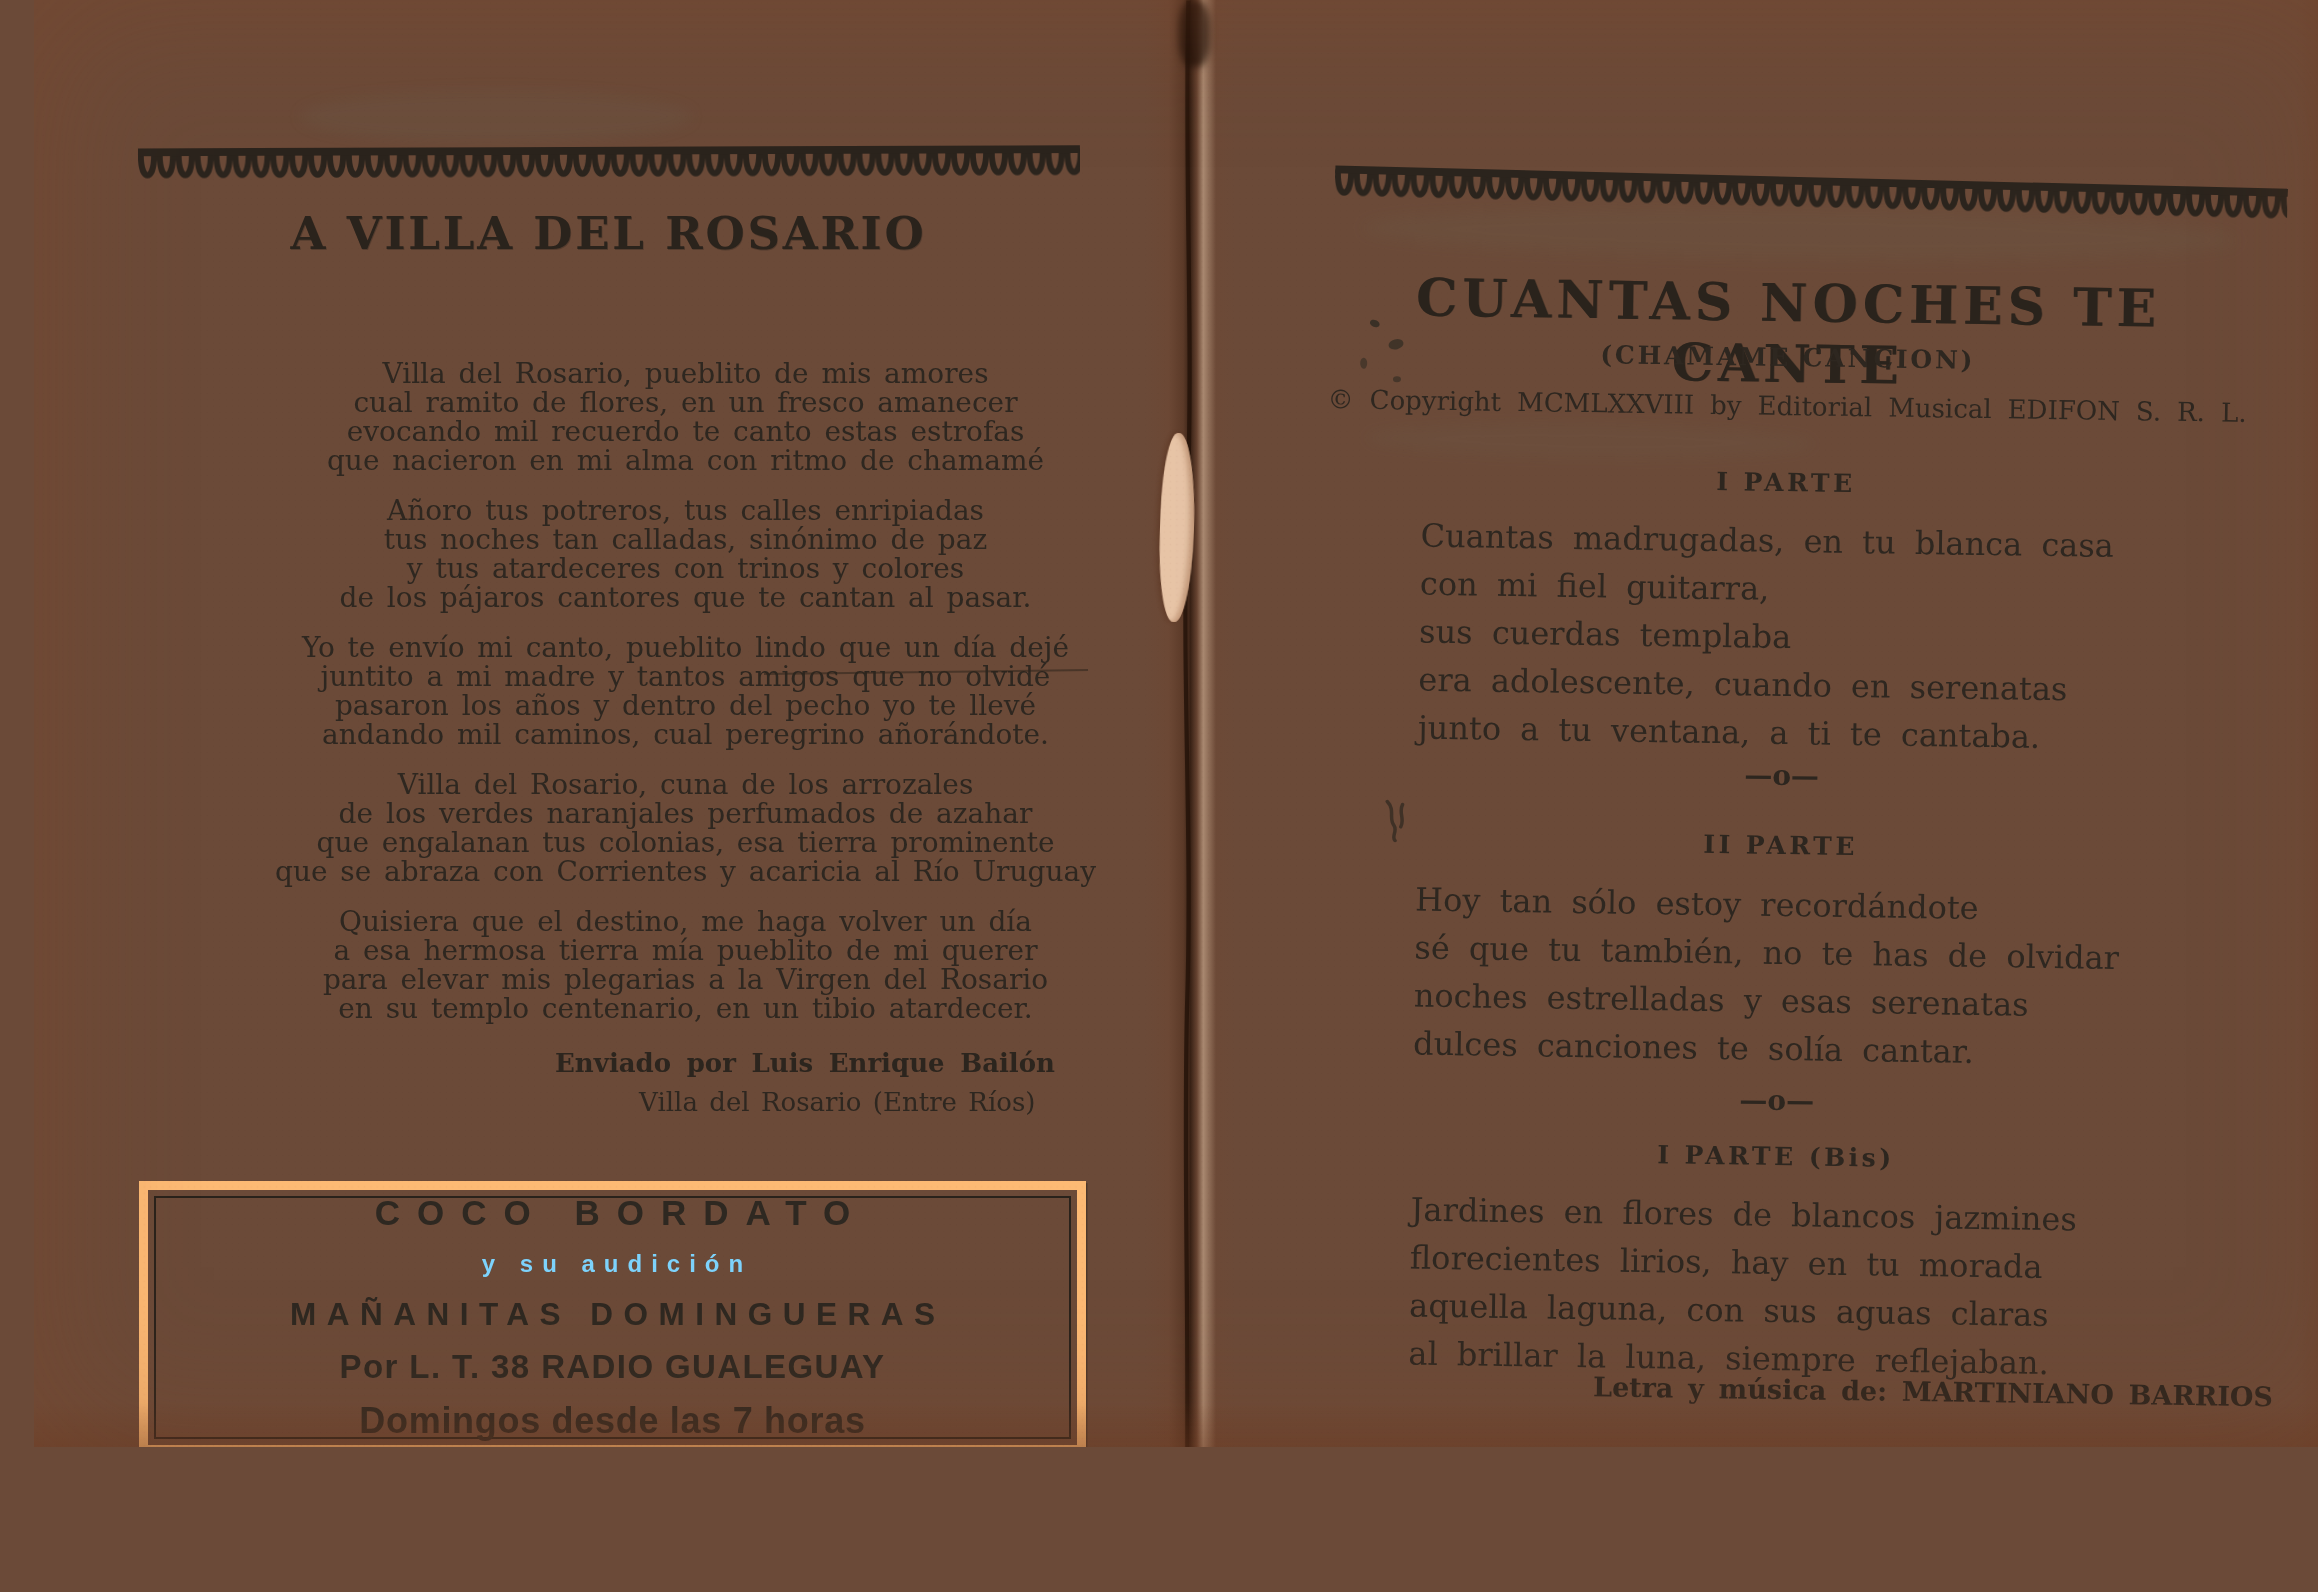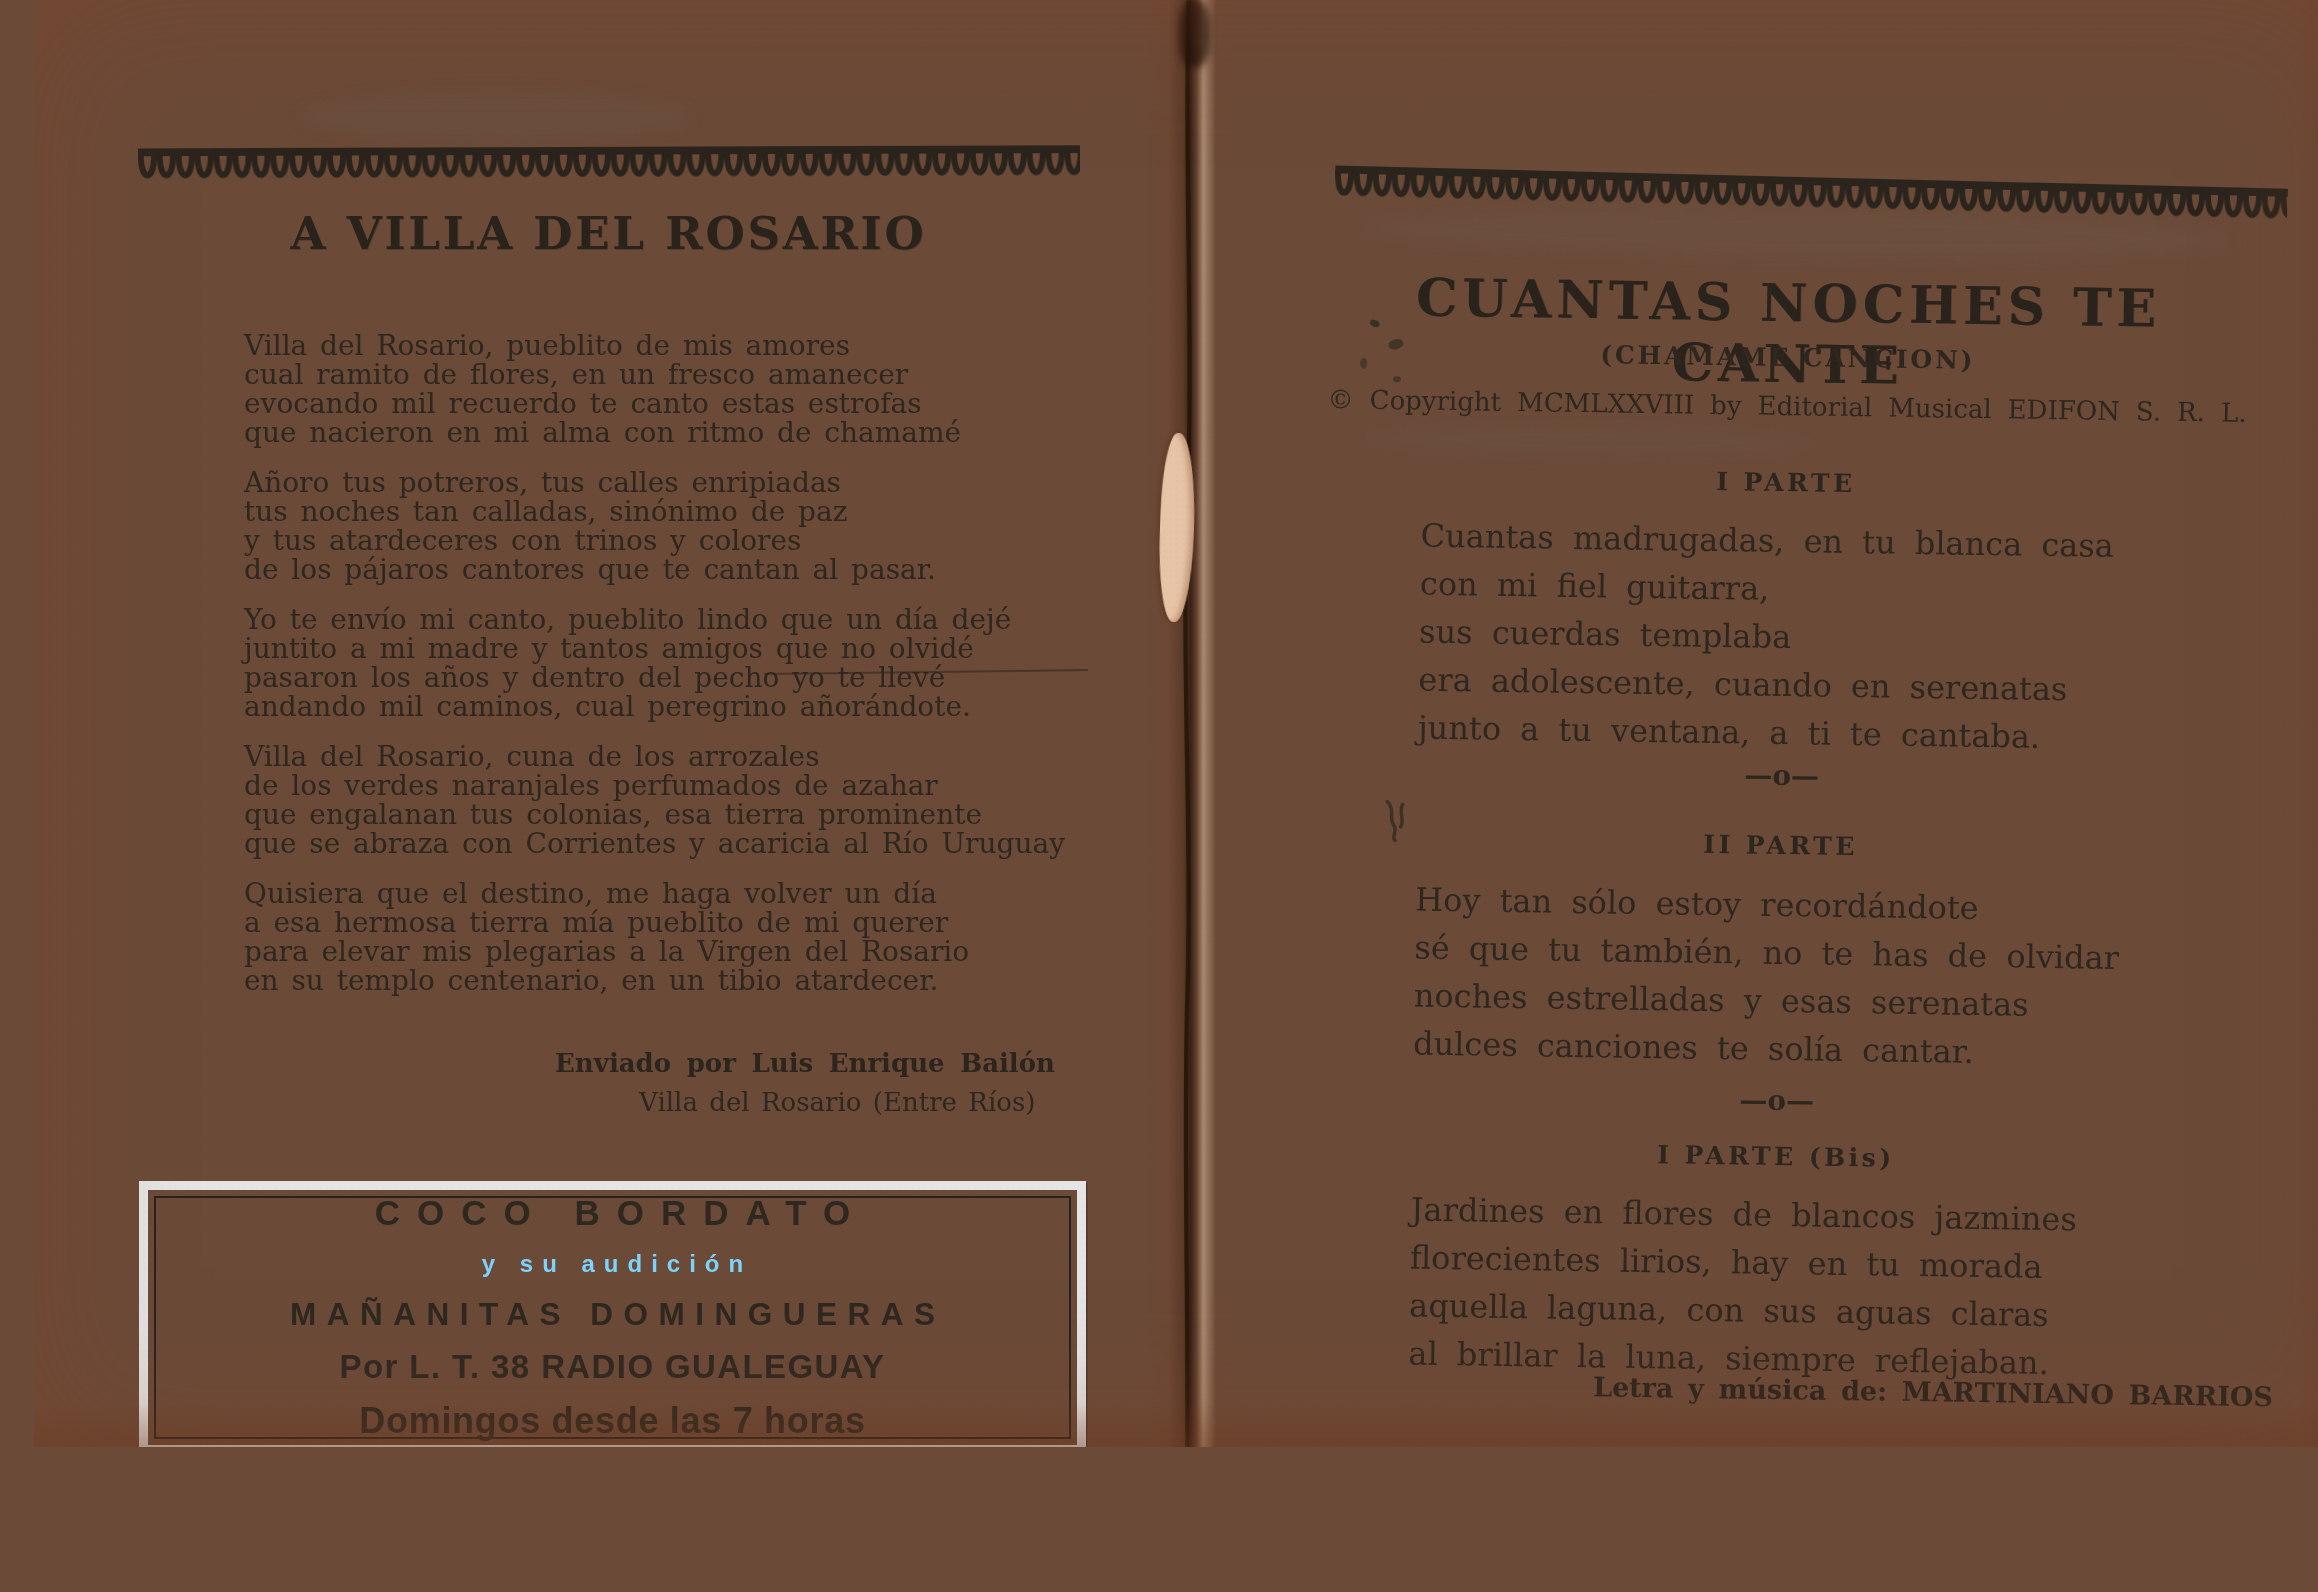--- a/index.html
+++ b/index.html
@@ -25,31 +25,31 @@
   .coil-left-top{left:104px;top:144px;transform:rotate(-0.2deg);}
   .coil-right-top{left:116px;top:174px;transform:rotate(0.55deg);}
   .coil-right-bottom{left:125px;top:1458px;transform:rotate(0.35deg) scaleY(-1);}
 
   
   .lp-title{
     position:absolute;left:105px;top:207px;width:939px;margin:0;
     text-align:center;font-size:45px;font-weight:bold;letter-spacing:2.8px;
     color:#2a231c; text-shadow:0.7px 0.7px 0 rgba(42,35,28,0.35);
   }
-  .poem{position:absolute;left:210px;top:331px;width:883px;}
+  .poem{position:absolute;left:210px;top:359px;width:883px;text-align:center;}
   .stanza{margin:0 0 21px 0;font-size:28px;line-height:29px;word-spacing:0.14em;}
   .stanza .line{display:block;color:#2e2720;}
   .lp-attr{position:absolute;right:138px;top:1048px;width:630px;text-align:right;}
   .lp-attr .attr-1{font-size:26px;font-weight:bold;color:#2c251e;word-spacing:0.25em;}
   .lp-attr .attr-2{font-size:26px;color:#2e2720;margin-top:9px;padding-right:19.6px;word-spacing:0.12em;}
 
   
   .ad-box{
     position:absolute;left:105px;top:1181px;width:947px;height:273px;
-    border:9px solid #e5e5e5;box-sizing:border-box;
+    border:9px solid #fdba74;box-sizing:border-box;
     box-shadow:1.4px 2.1px 0 rgba(41,34,27,0.45);
   }
   .ad-inner{
     position:absolute;inset:6.3px;border:2.8px solid #29221b;
     display:flex;flex-direction:column;align-items:center;justify-content:center;
     text-align:center;
   }
   .ad-l1{font-family:"Liberation Sans",sans-serif;font-weight:bold;font-size:35px;letter-spacing:17px;color:#2e2821;text-indent:17px;}
   .ad-l2{font-family:"Liberation Sans",sans-serif;font-weight:bold;font-size:24px;letter-spacing:9px;color:#7dd3fc;margin-top:17px;text-indent:9px;}
   .ad-l3{font-family:"Liberation Sans",sans-serif;font-weight:bold;font-size:31.5px;letter-spacing:10.5px;color:#2e2821;margin-top:18px;text-indent:10.5px;}

